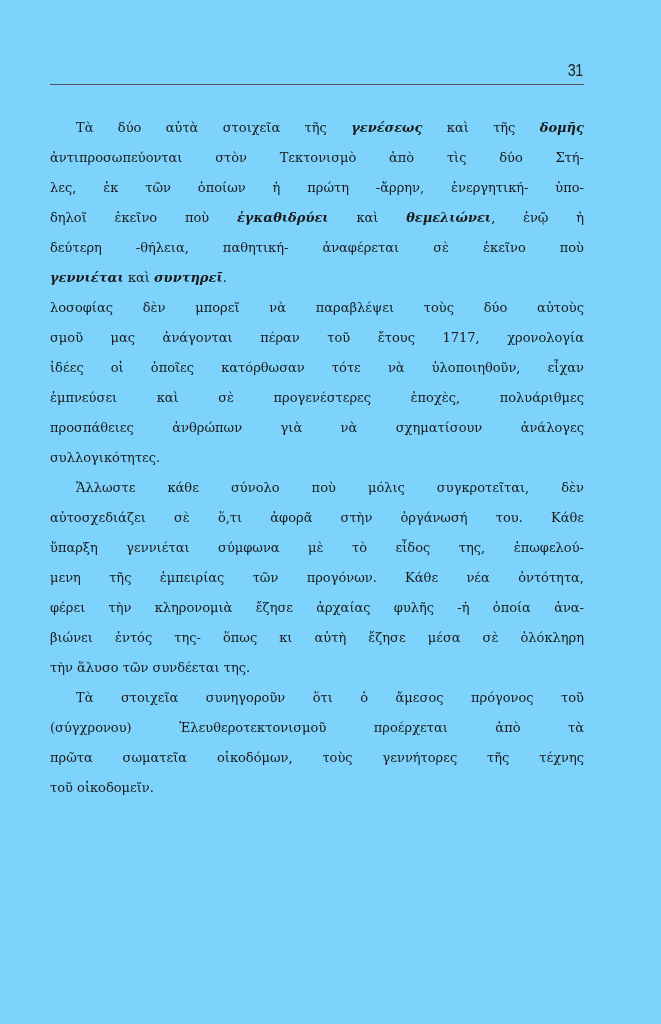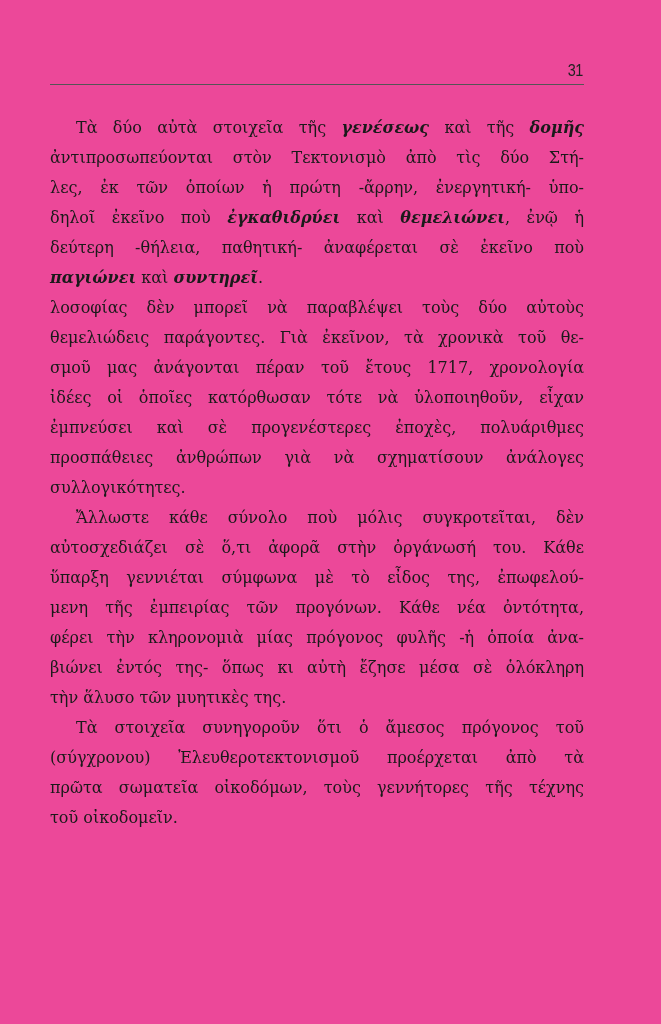--- a/index.html
+++ b/index.html
@@ -1,34 +1,34 @@
 <!DOCTYPE html>
 <html><head>
 <meta charset="utf-8">
 <style>
   html, body { margin: 0; padding: 0; background: #ffffff; }
   body { width: 661px; height: 1024px; position: relative; overflow: hidden; }
   .page {
     position: absolute; left: 0; top: 0; width: 661px; height: 1024px;
-    background: #ec4899; color: #1a1a1a;
+    background: #7dd3fc; color: #1a1a1a;
     font-family: "DejaVu Serif", "Liberation Serif", serif;
   }
   .header {
     position: absolute; left: 50px; top: 56px; width: 534px; height: 28px;
     border-bottom: 1.5px solid #555555;
   }
   .page-number {
     position: absolute; right: 1px; bottom: 3px;
     font-family: "Liberation Sans", sans-serif;
     font-size: 17px; color: #222222; letter-spacing: -0.5px;
     transform: scaleX(0.85); transform-origin: right bottom;
   }
   .body {
     position: absolute; left: 50px; top: 113px; width: 534px;
-    font-size: 16px; line-height: 30px;
+    font-size: 13px; line-height: 30px;
   }
   .para { margin: 0; }
   .line {
     display: block; white-space: nowrap;
     text-align: justify; text-align-last: justify;
     height: 30px;
   }
   .line.indent { padding-left: 26px; }
   .line.last { text-align-last: left; }
   .b { font-weight: bold; font-style: italic; }
@@ -41,39 +41,38 @@
   <div class="header">
     <span class="page-number">31</span>
   </div>
   <div class="body" id="body">
       <div class="para">
         <span class="line indent"><span>Τὰ δύο αὐτὰ στοιχεῖα τῆς </span><span class="b">γενέσεως</span><span> καὶ τῆς </span><span class="b">δομῆς</span></span>
         <span class="line"><span>ἀντιπροσωπεύονται στὸν Τεκτονισμὸ ἀπὸ τὶς δύο Στή-</span></span>
         <span class="line"><span>λες, ἐκ τῶν ὁποίων ἡ πρώτη -ἄρρην, ἐνεργητική- ὑπο-</span></span>
         <span class="line"><span>δηλοῖ ἐκεῖνο ποὺ </span><span class="b">ἐγκαθιδρύει</span><span> καὶ </span><span class="b">θεμελιώνει</span><span>, ἐνῷ ἡ</span></span>
         <span class="line"><span>δεύτερη -θήλεια, παθητική- ἀναφέρεται σὲ ἐκεῖνο ποὺ</span></span>
-        <span class="line last"><span class="b">παγιώνει</span><span> καὶ </span><span class="b">συντηρεῖ</span><span>.</span></span>
+        <span class="line last"><span class="b">γεννιέται</span><span> καὶ </span><span class="b">συντηρεῖ</span><span>.</span></span>
       </div>
       <div class="para">
         <span class="line"><span>λοσοφίας δὲν μπορεῖ νὰ παραβλέψει τοὺς δύο αὐτοὺς</span></span>
-        <span class="line"><span>θεμελιώδεις παράγοντες. Γιὰ ἐκεῖνον, τὰ χρονικὰ τοῦ θε-</span></span>
         <span class="line"><span>σμοῦ μας ἀνάγονται πέραν τοῦ ἔτους </span><span class="num">1717</span><span>, χρονολογία</span></span>
         <span class="line"><span>ἰδέες οἱ ὁποῖες κατόρθωσαν τότε νὰ ὑλοποιηθοῦν, εἶχαν</span></span>
         <span class="line"><span>ἐμπνεύσει καὶ σὲ προγενέστερες ἐποχὲς, πολυάριθμες</span></span>
         <span class="line"><span>προσπάθειες ἀνθρώπων γιὰ νὰ σχηματίσουν ἀνάλογες</span></span>
         <span class="line last"><span>συλλογικότητες.</span></span>
       </div>
       <div class="para">
         <span class="line indent"><span>Ἄλλωστε κάθε σύνολο ποὺ μόλις συγκροτεῖται, δὲν</span></span>
         <span class="line"><span>αὐτοσχεδιάζει σὲ ὅ,τι ἀφορᾶ στὴν ὀργάνωσή του. Κάθε</span></span>
         <span class="line"><span>ὕπαρξη γεννιέται σύμφωνα μὲ τὸ εἶδος της, ἐπωφελού-</span></span>
         <span class="line"><span>μενη τῆς ἐμπειρίας τῶν προγόνων. Κάθε νέα ὀντότητα,</span></span>
-        <span class="line"><span>φέρει τὴν κληρονομιὰ μίας πρόγονος φυλῆς -ἡ ὁποία ἀνα-</span></span>
+        <span class="line"><span>φέρει τὴν κληρονομιὰ ἔζησε ἀρχαίας φυλῆς -ἡ ὁποία ἀνα-</span></span>
         <span class="line"><span>βιώνει ἐντός της- ὅπως κι αὐτὴ ἔζησε μέσα σὲ ὁλόκληρη</span></span>
-        <span class="line last"><span>τὴν ἅλυσο τῶν μυητικὲς της.</span></span>
+        <span class="line last"><span>τὴν ἅλυσο τῶν συνδέεται της.</span></span>
       </div>
       <div class="para">
         <span class="line indent"><span>Τὰ στοιχεῖα συνηγοροῦν ὅτι ὁ ἄμεσος πρόγονος τοῦ</span></span>
         <span class="line"><span>(σύγχρονου) Ἐλευθεροτεκτονισμοῦ προέρχεται ἀπὸ τὰ</span></span>
         <span class="line"><span>πρῶτα σωματεῖα οἰκοδόμων, τοὺς γεννήτορες τῆς τέχνης</span></span>
         <span class="line last"><span>τοῦ οἰκοδομεῖν.</span></span>
       </div>
     </div>
 </div>
 

